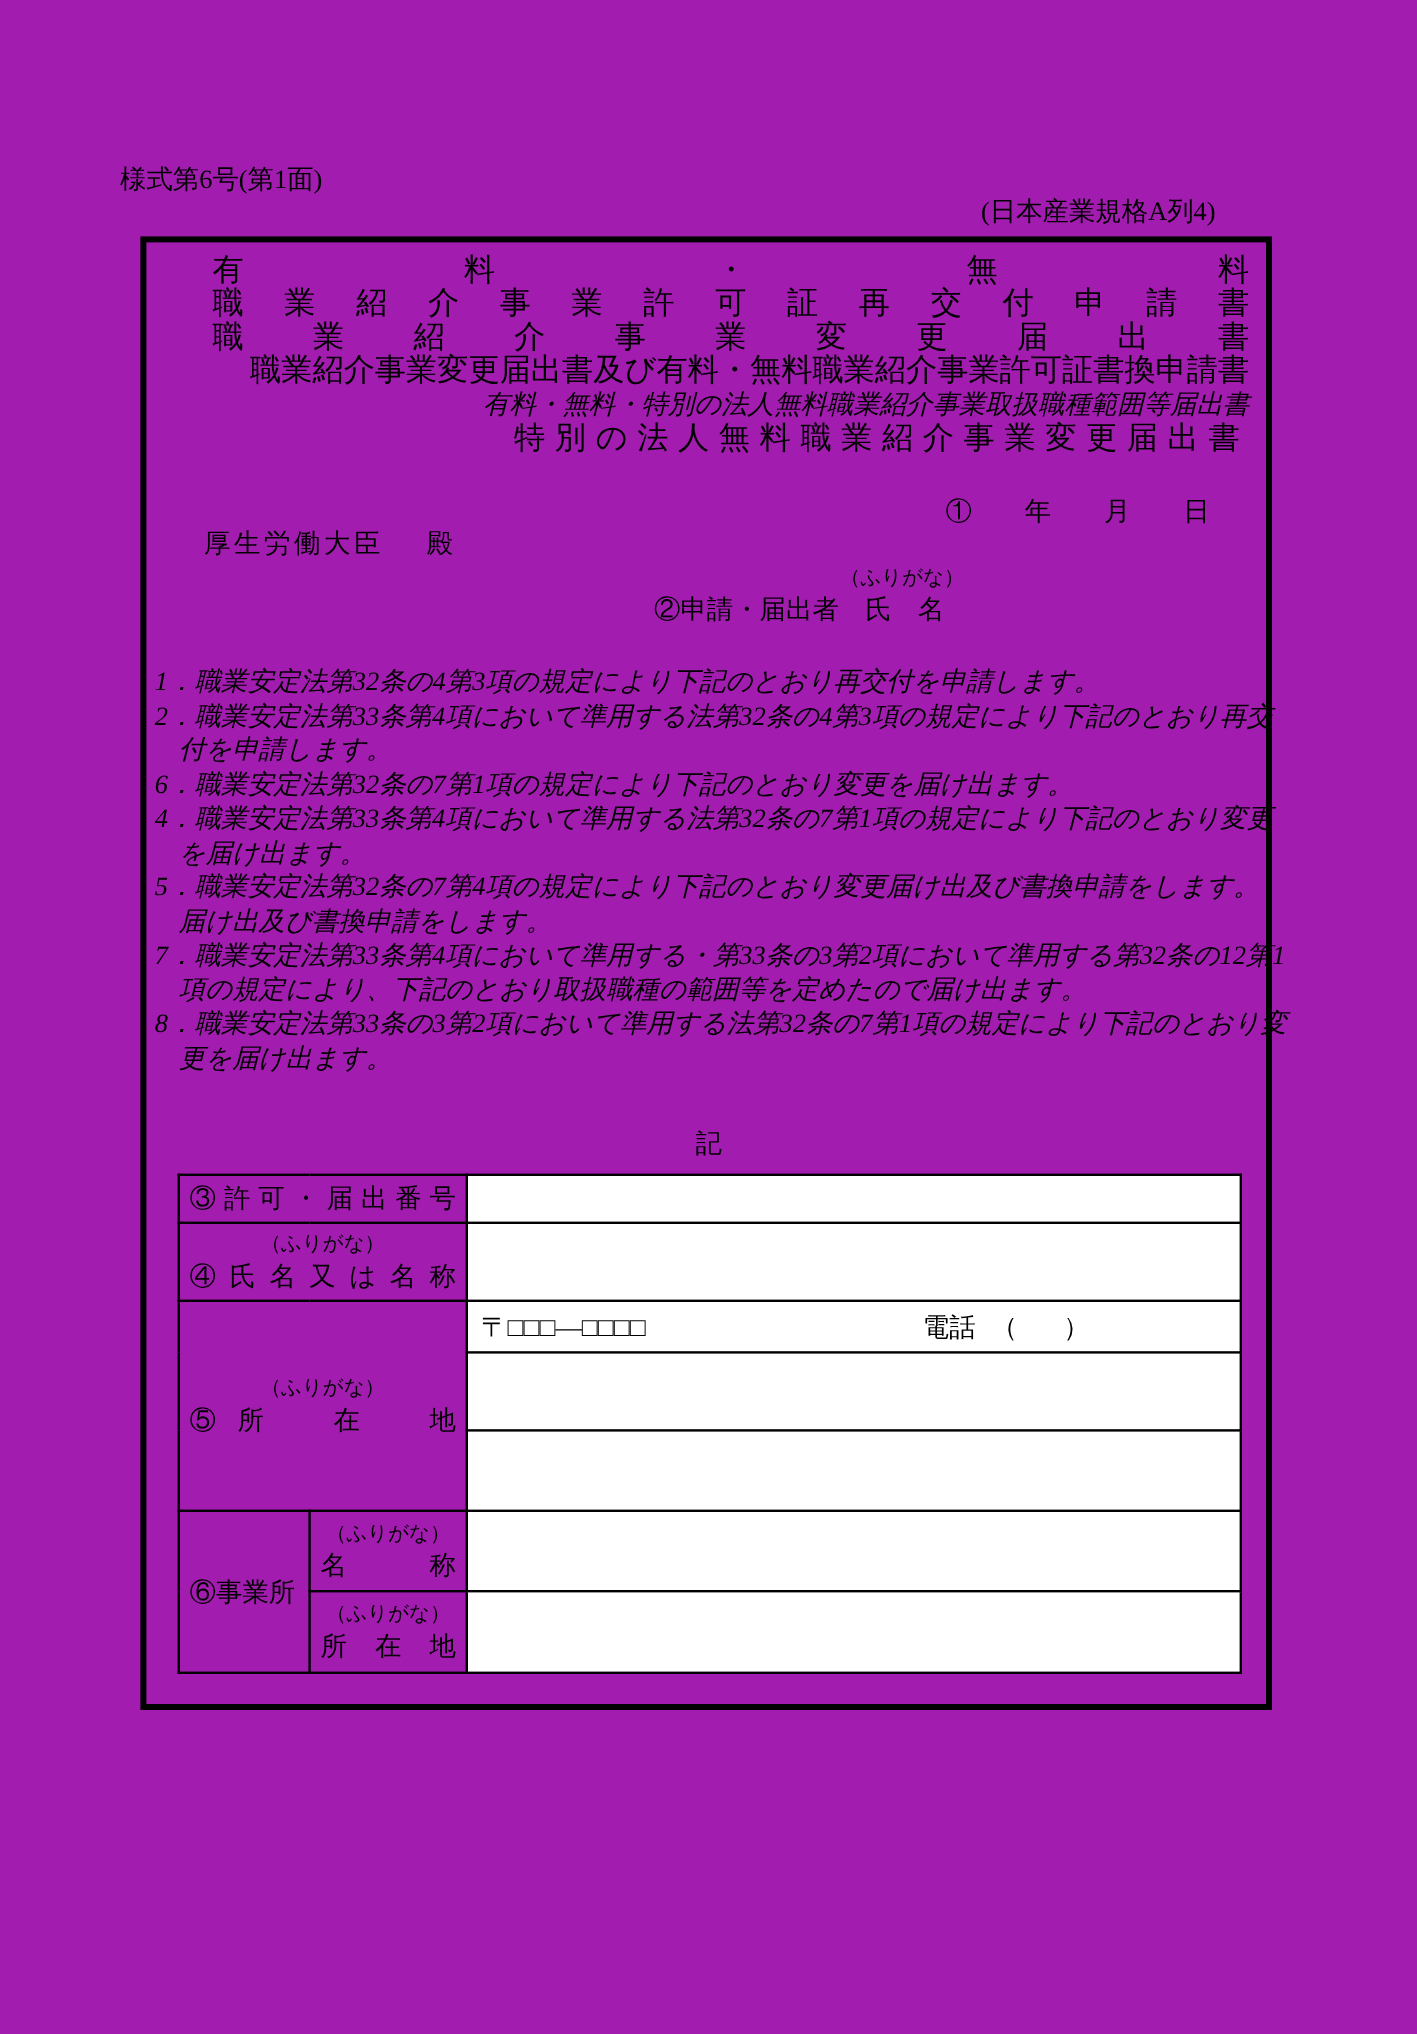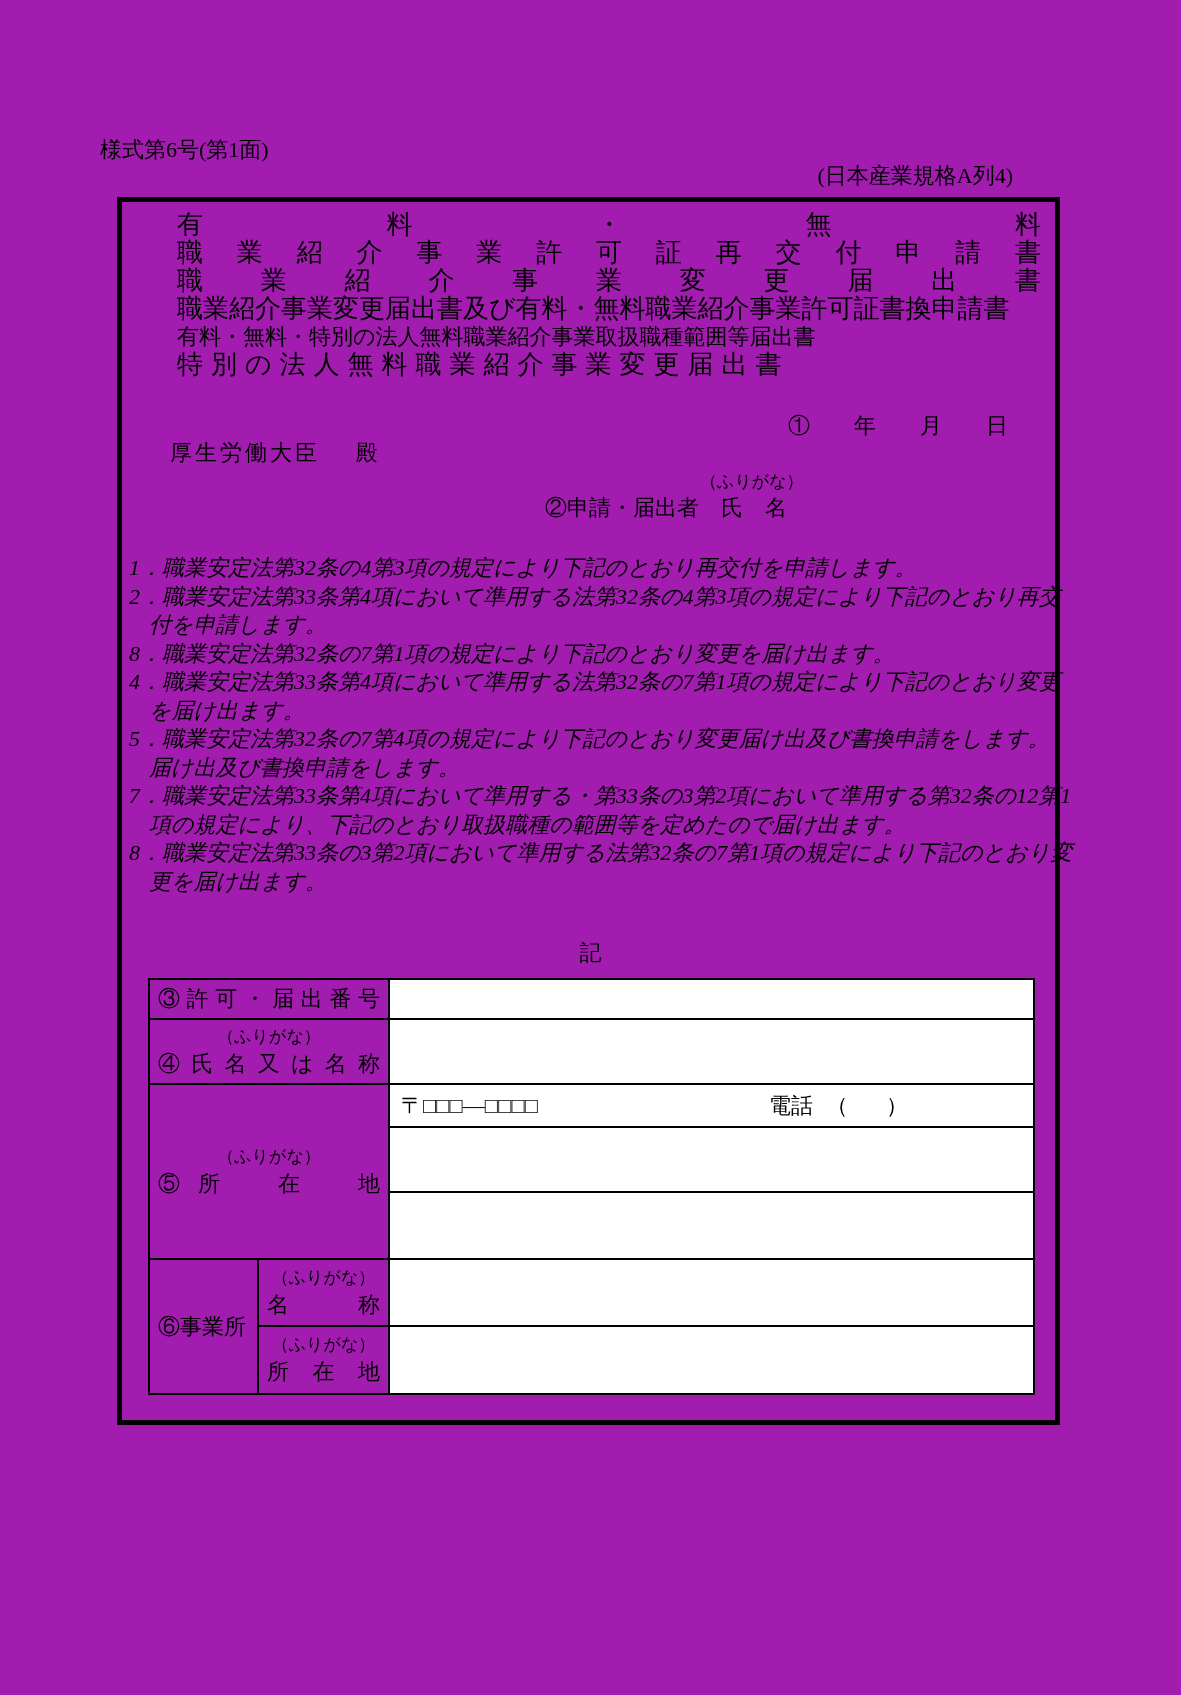--- a/index.html
+++ b/index.html
@@ -11,22 +11,22 @@
   .form-no{position:absolute;left:100px;top:136px;font-size:22px;line-height:28px;}
   .jis{position:absolute;right:168px;top:162px;font-size:22px;line-height:28px;}
   .outer-box{
     position:absolute;left:117px;top:197px;width:943px;height:1228px;
     border:5px solid #000;box-sizing:border-box;
   }
   
   .titles{position:absolute;left:55px;top:9px;width:864px;}
   .t-line{height:28px;line-height:28px;font-size:26px;white-space:nowrap;}
   .t-justify{text-align:justify;text-align-last:justify;white-space:normal;}
-  .t-center{text-align:left;}
-  .t-small{font-size:22px;}
+  .t-center{text-align:right;}
+  .t-small{font-size:22px;font-style:italic;}
   .t-spaced{letter-spacing:8px;}
   
   .date-line{position:absolute;top:209px;right:47px;font-size:22px;white-space:pre;}
   .minister-line{position:absolute;left:48px;top:236px;font-size:22px;white-space:nowrap;}
   .minister-name{letter-spacing:3px;}
   .honorific{margin-left:30px;}
   .furigana-note{position:absolute;left:578px;top:268px;width:130px;font-size:17px;text-align:left;}
   .applicant-line{position:absolute;left:423px;top:291px;font-size:22px;white-space:pre;}
   
   .legal-list{position:absolute;left:7px;top:352px;width:928px;font-size:22px;font-style:italic;}
@@ -84,21 +84,21 @@
       <span class="honorific">殿</span>
     </div>
 
     <div class="furigana-note">（ふりがな）</div>
     <div class="applicant-line">②申請・届出者　氏　名</div>
 
     <div class="legal-list">
       <div class="l-line">1．職業安定法第32条の4第3項の規定により下記のとおり再交付を申請します。</div>
       <div class="l-line">2．職業安定法第33条第4項において準用する法第32条の4第3項の規定により下記のとおり再交</div>
       <div class="l-line l-cont">付を申請します。</div>
-      <div class="l-line">8．職業安定法第32条の7第1項の規定により下記のとおり変更を届け出ます。</div>
+      <div class="l-line">6．職業安定法第32条の7第1項の規定により下記のとおり変更を届け出ます。</div>
       <div class="l-line">4．職業安定法第33条第4項において準用する法第32条の7第1項の規定により下記のとおり変更</div>
       <div class="l-line l-cont">を届け出ます。</div>
       <div class="l-line">5．職業安定法第32条の7第4項の規定により下記のとおり変更届け出及び書換申請をします。</div>
       <div class="l-line l-cont">届け出及び書換申請をします。</div>
       <div class="l-line">7．職業安定法第33条第4項において準用する・第33条の3第2項において準用する第32条の12第1</div>
       <div class="l-line l-cont">項の規定により、下記のとおり取扱職種の範囲等を定めたので届け出ます。</div>
       <div class="l-line">8．職業安定法第33条の3第2項において準用する法第32条の7第1項の規定により下記のとおり変</div>
       <div class="l-line l-cont">更を届け出ます。</div>
     </div>
 

